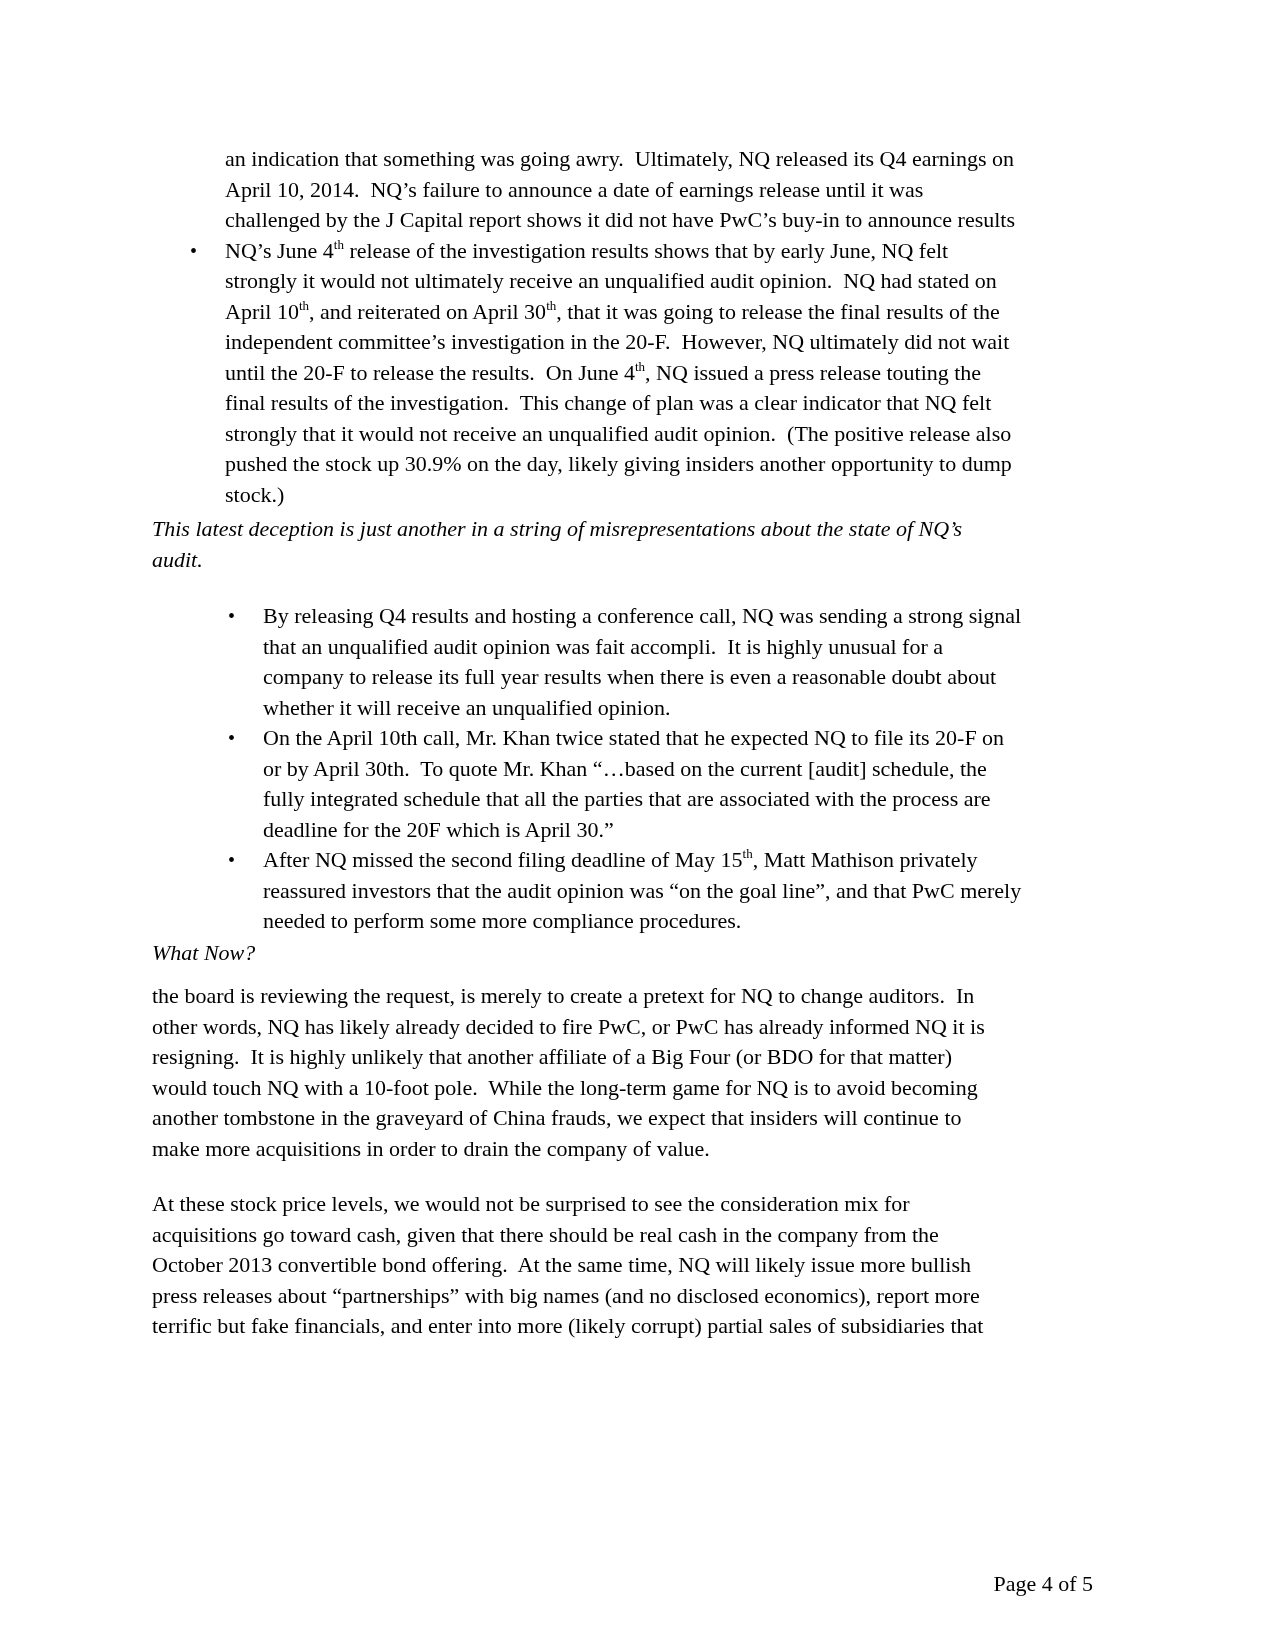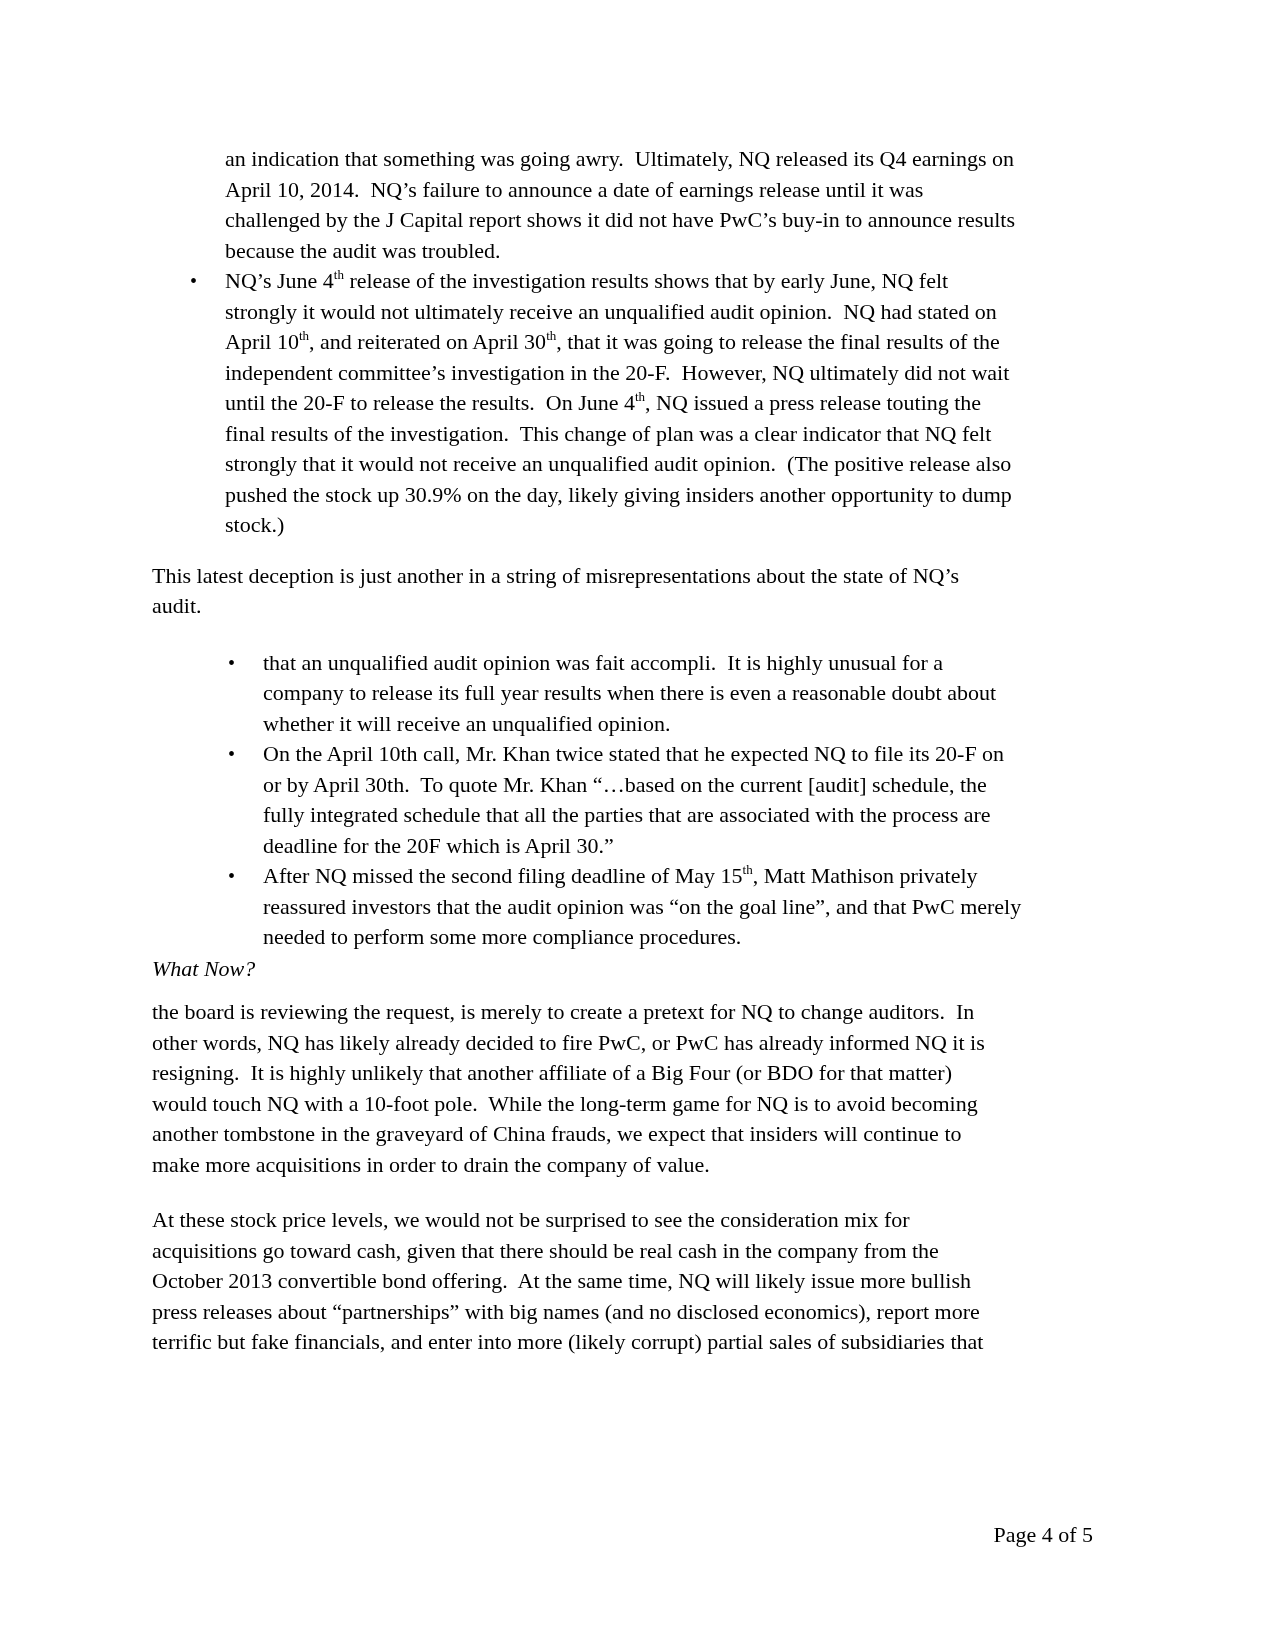--- a/index.html
+++ b/index.html
@@ -30,43 +30,42 @@
   .li { position: relative; }
   .li1 { margin-left: 73px; }
   .li2 { margin-left: 111px; }
   .blt {
     position: absolute;
     left: -35px;
     top: 0;
     line-height: 30.5px;
     font-size: 20px;
   }
-  .p2 { margin-top: 20px; }
+  .p2 { margin-top: 4px; font-style: italic; }
   .ul2 { margin-top: 26px; }
   .h1 { margin-top: 1px; font-style: italic; }
   .p3 { margin-top: 13px; }
   .p4 { margin-top: 25px; }
   .footer {
     position: absolute;
-    top: 1520px;
+    top: 1569px;
     right: 153px;
     line-height: 30.5px;
     text-align: center;
   }
 </style>
 </head>
 <body>
 
 <div class="page">
 
   <div class="p1 indent1">
     <div class="ln">an indication that something was going awry.  Ultimately, NQ released its Q4 earnings on</div>
     <div class="ln">April 10, 2014.  NQ’s failure to announce a date of earnings release until it was</div>
     <div class="ln">challenged by the J Capital report shows it did not have PwC’s buy-in to announce results</div>
-    <div class="ln">because the audit was troubled.</div>
   </div>
 
   <div class="ul1">
     <div class="li li1">
       <span class="blt">•</span>
       <div class="ln"><span>NQ’s June 4</span><sup>th</sup><span> release of the investigation results shows that by early June, NQ felt</span></div>
       <div class="ln">strongly it would not ultimately receive an unqualified audit opinion.  NQ had stated on</div>
       <div class="ln"><span>April 10</span><sup>th</sup><span>, and reiterated on April 30</span><sup>th</sup><span>, that it was going to release the final results of the</span></div>
       <div class="ln">independent committee’s investigation in the 20-F.  However, NQ ultimately did not wait</div>
       <div class="ln"><span>until the 20-F to release the results.  On June 4</span><sup>th</sup><span>, NQ issued a press release touting the</span></div>
@@ -78,20 +77,21 @@
   </div>
 
   <div class="p2">
     <div class="ln">This latest deception is just another in a string of misrepresentations about the state of NQ’s</div>
     <div class="ln">audit.</div>
   </div>
 
   <div class="ul2">
     <div class="li li2">
       <span class="blt">•</span>
+      <div class="ln">By releasing Q4 results and hosting a conference call, NQ was sending a strong signal</div>
       <div class="ln">that an unqualified audit opinion was fait accompli.  It is highly unusual for a</div>
       <div class="ln">company to release its full year results when there is even a reasonable doubt about</div>
       <div class="ln">whether it will receive an unqualified opinion.</div>
     </div>
     <div class="li li2">
       <span class="blt">•</span>
       <div class="ln">On the April 10th call, Mr. Khan twice stated that he expected NQ to file its 20-F on</div>
       <div class="ln">or by April 30th.  To quote Mr. Khan “…based on the current [audit] schedule, the</div>
       <div class="ln">fully integrated schedule that all the parties that are associated with the process are</div>
       <div class="ln">deadline for the 20F which is April 30.”</div>

